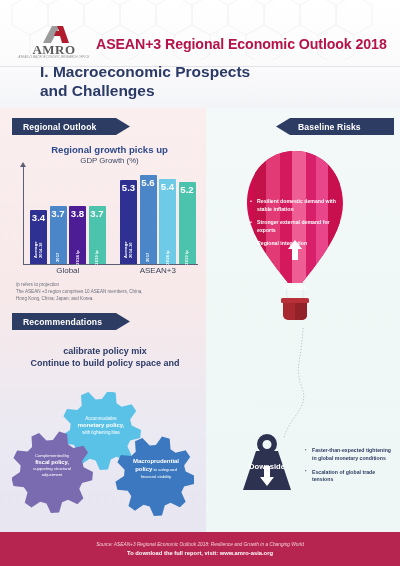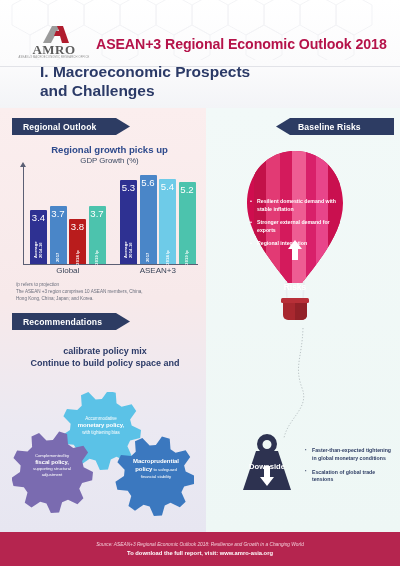--- a/index.html
+++ b/index.html
@@ -130,21 +130,21 @@
     position:absolute; left:12px; top:0; width:170px; height:98px;
   }
   .bar-group { position:absolute; bottom:0; height:98px; }
   .bar {
     position:absolute; bottom:0; width:17px;
     border-radius:1px 1px 0 0;
     color:#ffffff;
   }
   .bar-value {
     position:absolute; top:3px; left:0; width:100%;
-    text-align:center; font-size:9.6px; font-weight:400;
+    text-align:center; font-size:9.6px; font-weight:700;
     color:#ffffff; line-height:1;
   }
   .bar-cat {
     position:absolute; bottom:4px; left:50%;
     transform: translateX(-50%) rotate(-90deg);
     transform-origin: center center;
     white-space: nowrap;
     font-size:4.1px; font-weight:700; color:#ffffff;
     letter-spacing:.1px;
   }
@@ -283,21 +283,21 @@
               <div style="line-height:1.15">Average</div>
               <div style="line-height:1.15">2014-16</div>
             </div>
           </div>
           <div class="bar" style="left: 19.5px; height: 58.4839px; background: rgb(74, 134, 200);">
             <div class="bar-value">3.7</div>
             <div class="bar-cat">
               <div style="line-height:1.15">2017</div>
             </div>
           </div>
-          <div class="bar" style="left: 39px; height: 45px; background: #b91c1c;">
+          <div class="bar" style="left: 39px; height: 58px; background: #4c1d95;">
             <div class="bar-value">3.8</div>
             <div class="bar-cat">
               <div style="line-height:1.15">2018 /p</div>
             </div>
           </div>
           <div class="bar" style="left: 58.5px; height: 58.4839px; background: rgb(76, 195, 173);">
             <div class="bar-value">3.7</div>
             <div class="bar-cat">
               <div style="line-height:1.15">2019 /p</div>
             </div>

